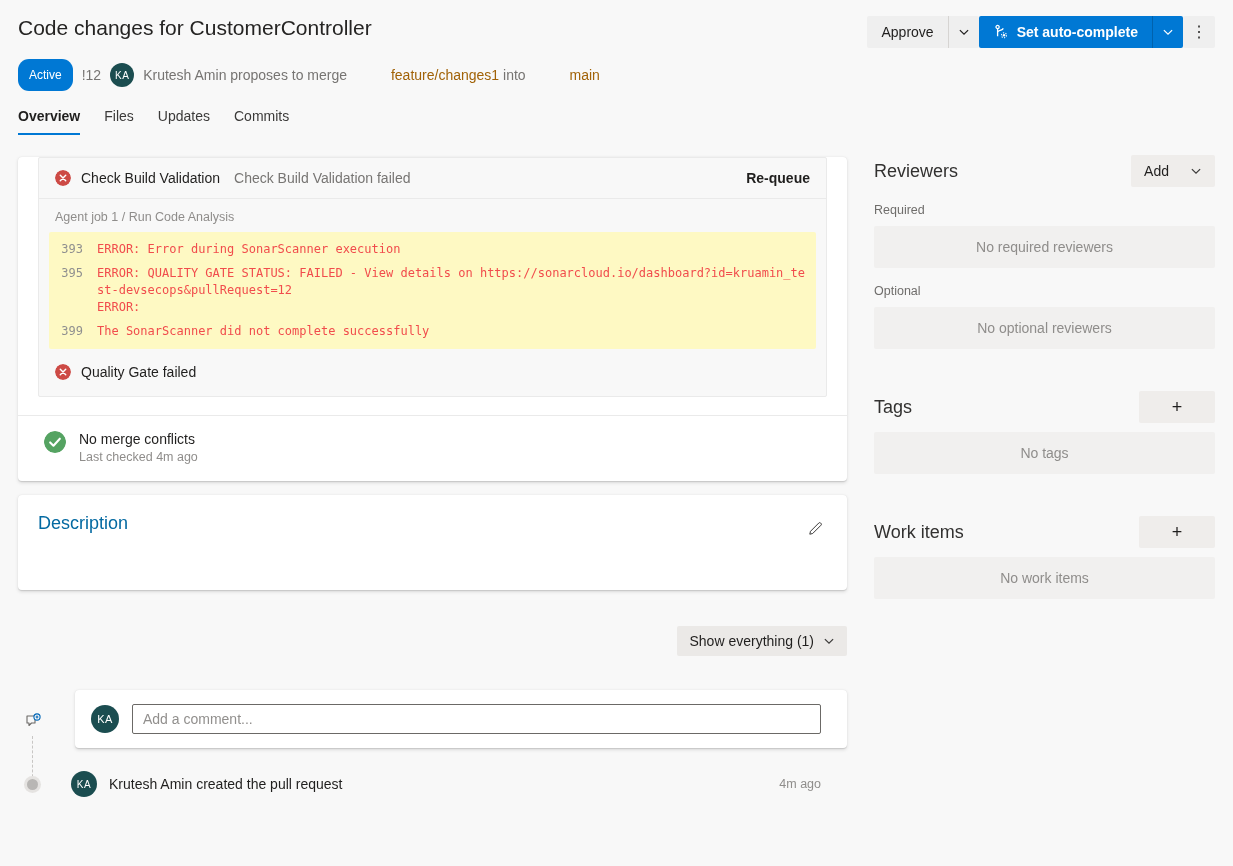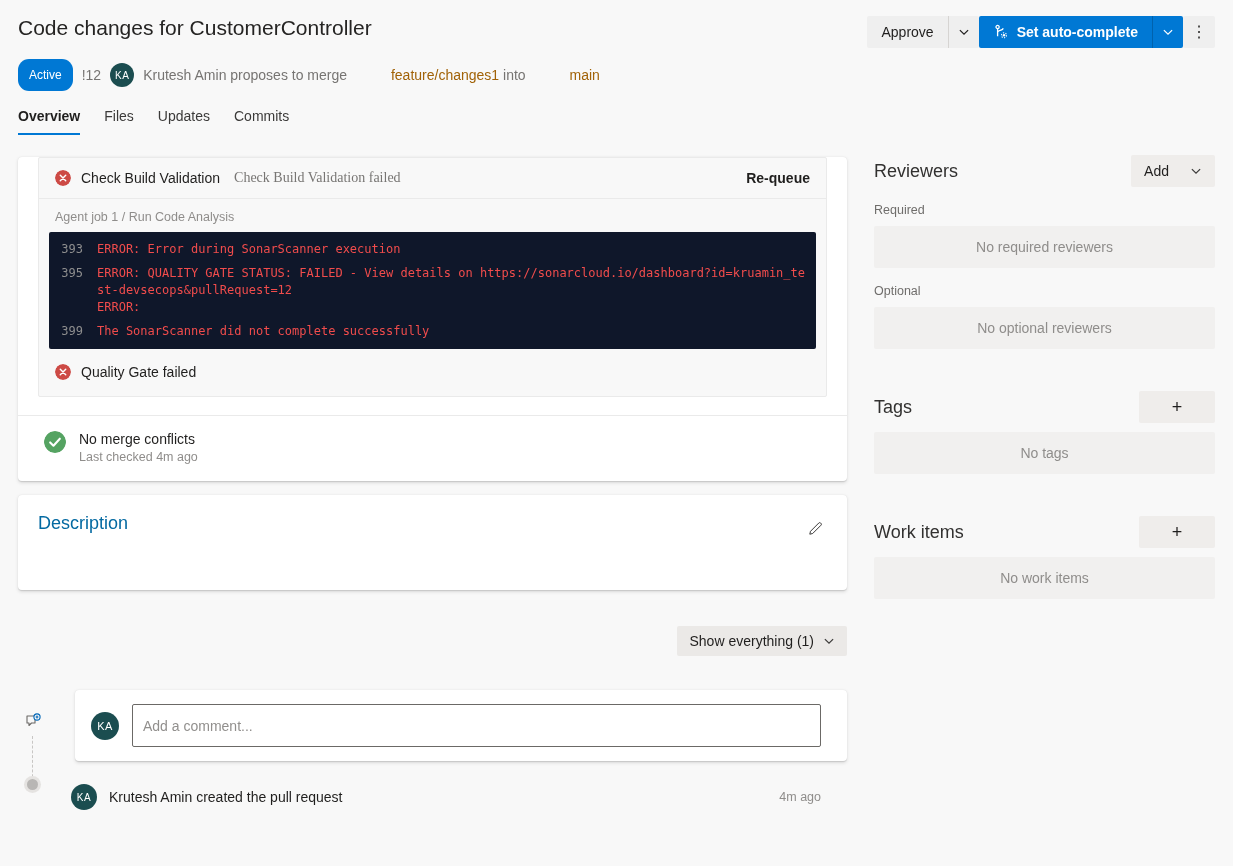--- a/index.html
+++ b/index.html
@@ -38,24 +38,24 @@
   .content { display:flex; padding:20px 18px 0 18px; gap:27px; align-items:flex-start; }
   .left-col { width:829px; flex:none; }
   .right-col { flex:1; }
   .card { background:#fff; border-radius:4px; box-shadow:0 0.3px 0.9px rgba(0,0,0,.1), 0 1.6px 3.6px rgba(0,0,0,.12); }
   
   .summary-row { display:flex; align-items:center; gap:14px; padding:22px 20px 18px 26px; color:#201f1e; }
   .icon-circle { border-radius:50%; flex:none; display:inline-flex; }
   .check-panel { margin:2px 20px 0 20px; background:#f8f8f8; border:1px solid #eaeaea; border-radius:2px; }
   .check-header { display:flex; align-items:center; gap:10px; padding:12px 16px; border-bottom:1px solid #eaeaea; }
   .check-name { color:#201f1e; }
-  .check-status { color:#777573; margin-left:4px;font-family:Liberation Serif, serif; }
+  .check-status { color:#777573; margin-left:4px; }
   .requeue { margin-left:auto; font-weight:700; color:#201f1e; cursor:pointer; }
   .job-path { padding:11px 16px 8px 16px; font-size:12.5px; color:#8f8d8b; }
-  .console { margin:0 10px; background:#0f172a; border-radius:2px; padding:9px 8px 9px 0; font-family:"DejaVu Sans Mono", monospace; font-size:12px; color:#f14c4c; line-height:17px; }
+  .console { margin:0 10px; background:#fef9c3; border-radius:2px; padding:9px 8px 9px 0; font-family:"DejaVu Sans Mono", monospace; font-size:12px; color:#f14c4c; line-height:17px; }
   .log-row { display:flex; margin-bottom:7px; }
   .log-row:last-child { margin-bottom:0; }
   .log-num { width:48px; flex:none; text-align:right; padding-right:14px; color:#8f8f8f; }
   .log-text { flex:1; word-break:break-all; }
   .quality-row { display:flex; align-items:center; gap:10px; padding:15px 16px 16px 16px; color:#201f1e; }
   .card-divider { border-top:1px solid #eaeaea; margin-top:18px; }
   .merge-row { display:flex; gap:13px; padding:15px 20px 17px 26px; align-items:flex-start; }
   .merge-title { color:#201f1e; }
   .merge-sub { color:#8f8d8b; font-size:12.5px; margin-top:3px; }
   
@@ -64,21 +64,21 @@
   .edit-btn { border:none; background:transparent; cursor:pointer; padding:4px; margin-top:4px; }
   
   .filter-row { display:flex; justify-content:flex-end; margin-top:36px; }
   .filter-btn { border:none; background:#ebe9e7; border-radius:2px; height:30px; padding:0 12px; font-family:inherit; font-size:14px; color:#201f1e; display:flex; align-items:center; gap:9px; cursor:pointer; }
   
   .bottom-section { position:relative; margin-top:34px; padding-bottom:30px; }
   .rail-icon { position:absolute; left:6px; top:22px; }
   .rail-line { position:absolute; left:14px; top:46px; height:46px; border-left:1px dashed #c8c6c4; }
   .rail-dot { position:absolute; left:9px; top:89px; width:11px; height:11px; border-radius:50%; background:#b8b6b4; box-shadow:0 0 0 3px #e5e3e1; }
   .comment-card { margin-left:57px; padding:14px 16px; display:flex; align-items:center; gap:13px; }
-  .comment-input { flex:1; height:43px; border:1px solid #6b6966; border-radius:2px; padding:0 10px; font-family:inherit; font-size:14px; color:#201f1e; background:#fff; margin-right:10px; }
+  .comment-input { flex:1; height:30px; border:1px solid #6b6966; border-radius:2px; padding:0 10px; font-family:inherit; font-size:14px; color:#201f1e; background:#fff; margin-right:10px; }
   .comment-input::placeholder { color:#918f8d; }
   .event-row { margin-left:53px; margin-top:23px; display:flex; align-items:center; gap:12px; padding-right:26px; }
   .event-text { color:#201f1e; }
   .event-time { margin-left:auto; color:#8f8d8b; font-size:12.5px; }
   
   .side-section { margin-bottom:18px; }
   .side-header { display:flex; justify-content:space-between; align-items:center; }
   .side-header h2 { font-size:18px; font-weight:400; color:#323130; }
   .side-btn { border:none; background:#efedeb; border-radius:2px; height:32px; padding:0 13px; font-family:inherit; font-size:14px; color:#201f1e; display:flex; align-items:center; gap:21px; cursor:pointer; }
   .side-btn.plus { width:76px; justify-content:center; font-size:18px; font-weight:300; }

